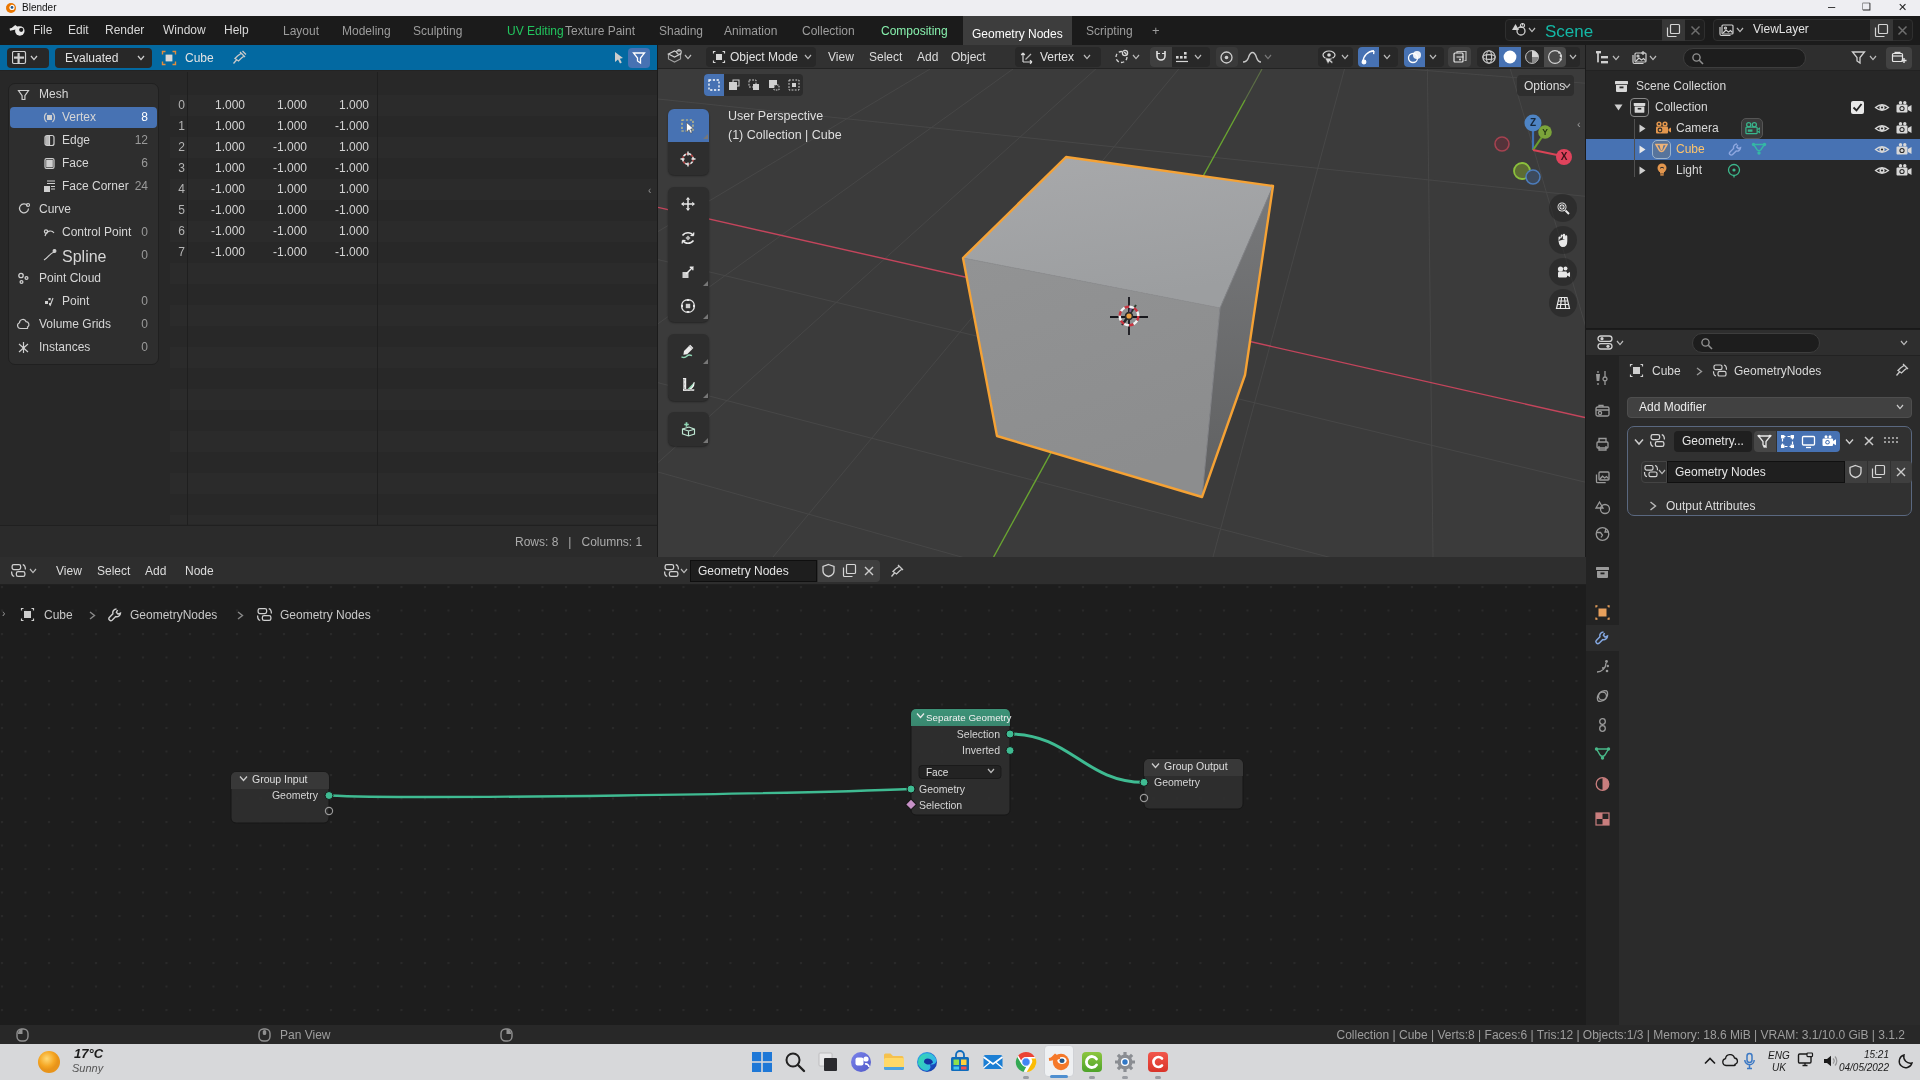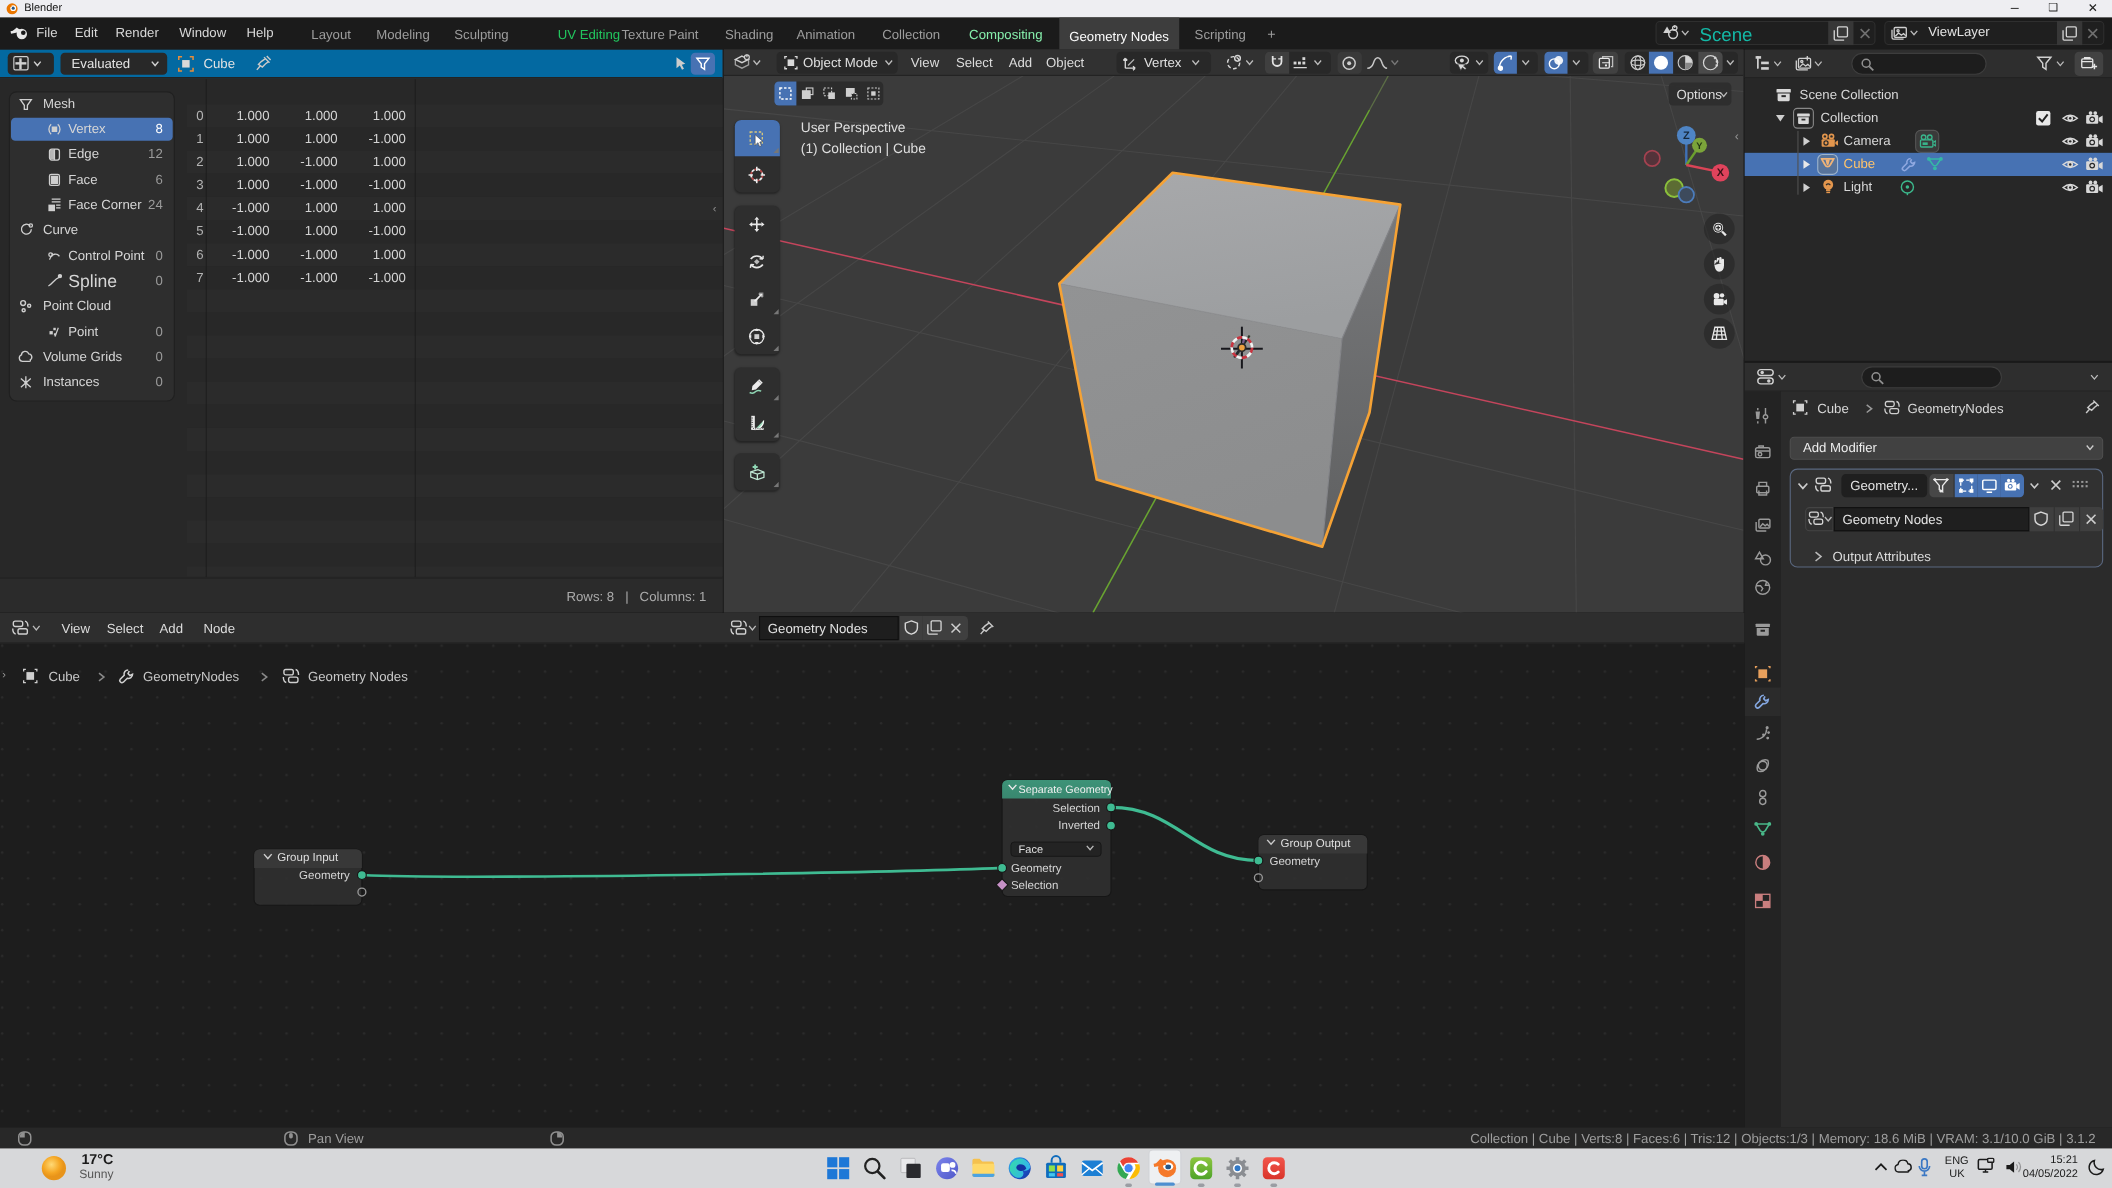--- a/index.html
+++ b/index.html
@@ -1243,21 +1243,21 @@
 <rect x="1" y="1" width="11" height="12" rx="4.5" fill="none" stroke="#909090" stroke-width="1.4"></rect>
         <rect x="4.8" y="2" width="3.4" height="5" rx="1.6" fill="#909090"></rect>
       </svg>
 <span class="abs" style="left:280px;top:3px;font-size:12px;color:#9e9e9e;">Pan View</span>
 <svg class="abs" style="left:500px;top:3px" width="13" height="14" viewBox="0 0 13 14">
 <rect x="1" y="1" width="11" height="12" rx="4.5" fill="none" stroke="#909090" stroke-width="1.4"></rect>
         <path d="M6.5 1 a4.5 4.5 0 0 1 4.5 4.5 v0.5 h-4.5 Z" fill="#909090"></path>
       </svg>
 <span class="abs" style="left:715px;top:3px;font-size:12px;color:#9e9e9e;text-align:right;width:1190px;display:inline-block;">Collection | Cube | Verts:8 | Faces:6 | Tris:12 | Objects:1/3 | Memory: 18.6 MiB | VRAM: 3.1/10.0 GiB | 3.1.2</span>
 </div>
-<div class="abs" id="taskbar" style="left:0;top:1044px;width:1920px;height:36px;background:#d7d8da;">
+<div class="abs" id="taskbar" style="left:0;top:1044px;width:1920px;height:36px;background:#d7d8da;font-style:italic;">
 <svg class="abs" style="left:36px;top:5px" width="26" height="26" viewBox="0 0 26 26">
 <defs>
           <radialGradient id="sun" cx="0.4" cy="0.35">
             <stop offset="0" stop-color="#ffd976"></stop>
             <stop offset="0.7" stop-color="#f5a623"></stop>
             <stop offset="1" stop-color="#e8941a"></stop>
           </radialGradient>
         </defs>
 <circle cx="13" cy="13" r="11" fill="url(#sun)"></circle>
       </svg>

